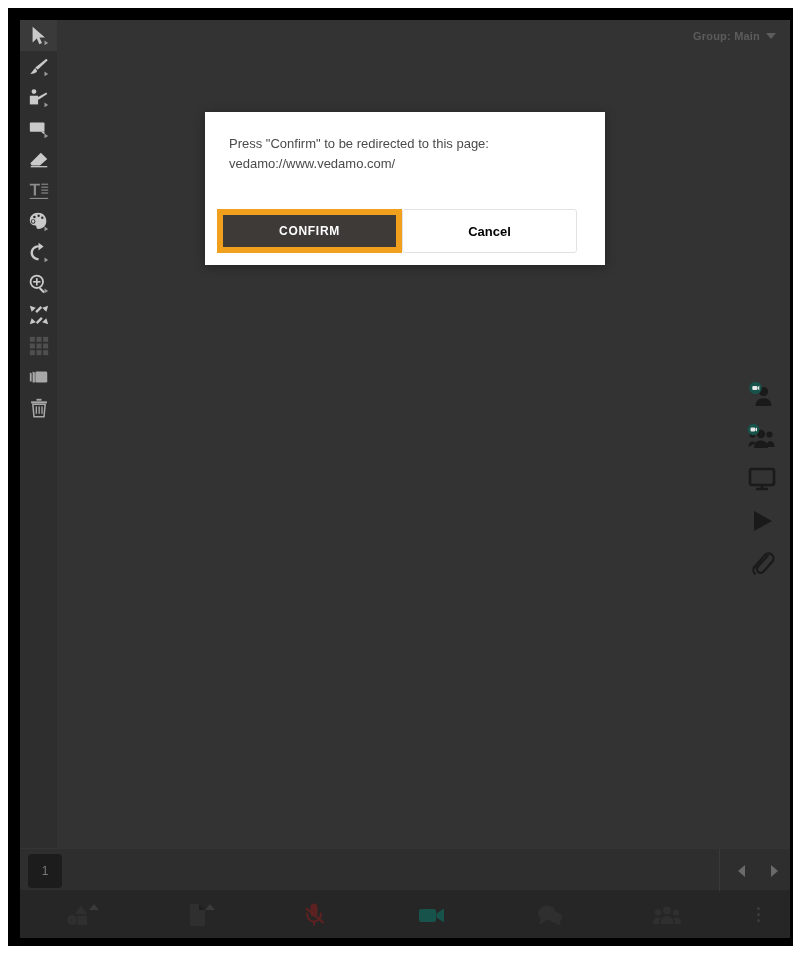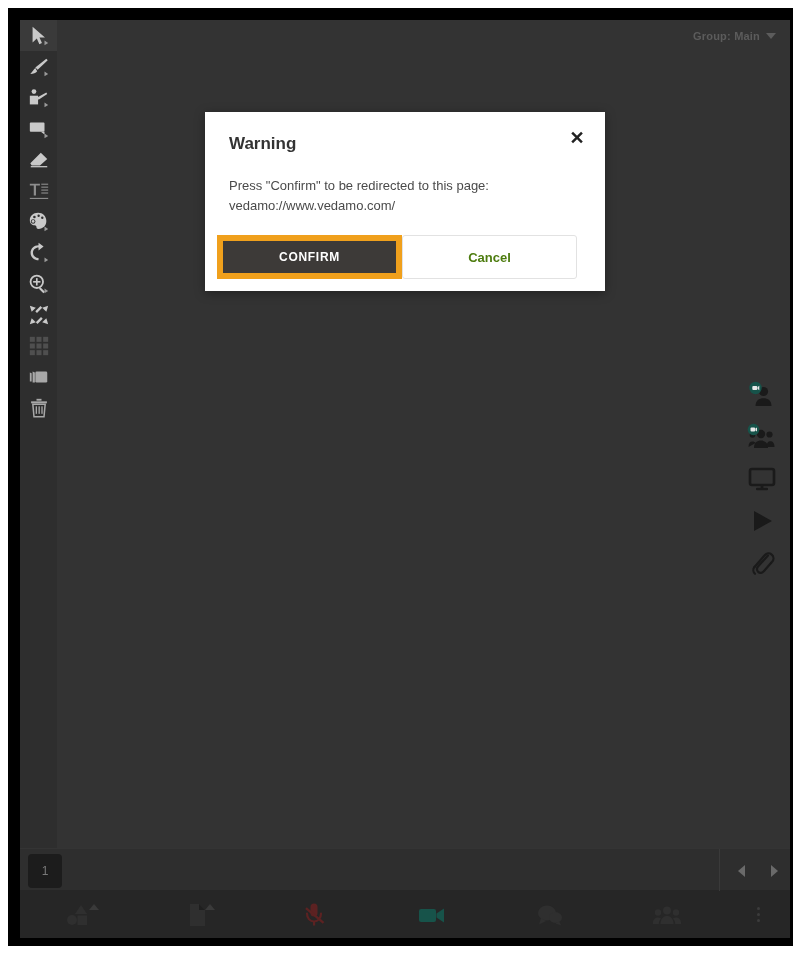--- a/index.html
+++ b/index.html
@@ -211,20 +211,21 @@
     padding: 22px 24px 20px 24px;
     font-size: 13px;
     color: #4a4a4a;
     line-height: 1.5;
   }
   #dialog-body .url { display: block; }
   #dialog-actions {
     display: flex;
     padding: 0 28px 12px 12px;
     gap: 0;
+    margin-top: 16px;
   }
   #btn-confirm-wrap {
     flex: 1;
     padding: 3px;
     border: 3px solid #f0a01c;
     background: #f0a01c;
   }
   #btn-confirm {
     width: 100%;
     height: 32px;
@@ -238,21 +239,21 @@
     cursor: pointer;
     font-family: "Liberation Sans", sans-serif;
   }
   #btn-cancel {
     flex: 1;
     margin-left: 0px;
     height: 44px;
     background: #ffffff;
     border: 1px solid #e2e2e2;
     border-radius: 3px;
-    color: #4d7c0f;
+    color: #000000;
     font-size: 13px;
     font-weight: bold;
     display: flex; align-items: center; justify-content: center;
     cursor: pointer;
     font-family: "Liberation Sans", sans-serif;
   }
 </style>
 </head>
 <body>
 
@@ -443,24 +444,20 @@
         <div class="rail-btn">
           <svg width="26" height="28" viewBox="0 0 26 28">
             <path d="M19 6.5 L9 17.5 C7.5 19.2 7.6 21.5 9.2 22.9 C10.8 24.3 13.2 24.1 14.6 22.4 L22 14" fill="none" stroke="#1a1a1a" stroke-width="2.2" stroke-linecap="round"></path>
             <path d="M22 14 L23.2 12.6 C25 10.5 24.8 7.4 22.7 5.6 C20.6 3.8 17.5 4.1 15.7 6.2 L5.5 18" fill="none" stroke="#1a1a1a" stroke-width="2.2" stroke-linecap="round"></path>
             <path d="M5.5 18 C3.8 20 4 23 6 24.8" fill="none" stroke="#1a1a1a" stroke-width="2.2" stroke-linecap="round"></path>
           </svg>
         </div>
       </div>
 
       <div id="warning-dialog">
-        <div id="dialog-header">
-          <div id="dialog-title">Warning</div>
-          <div id="dialog-close">✕</div>
-        </div>
         <div id="dialog-body">
           <span>Press "Confirm" to be redirected to this page:</span>
           <span class="url">vedamo://www.vedamo.com/</span>
         </div>
         <div id="dialog-actions">
           <div id="btn-confirm-wrap">
             <div id="btn-confirm">CONFIRM</div>
           </div>
           <div id="btn-cancel">Cancel</div>
         </div>

